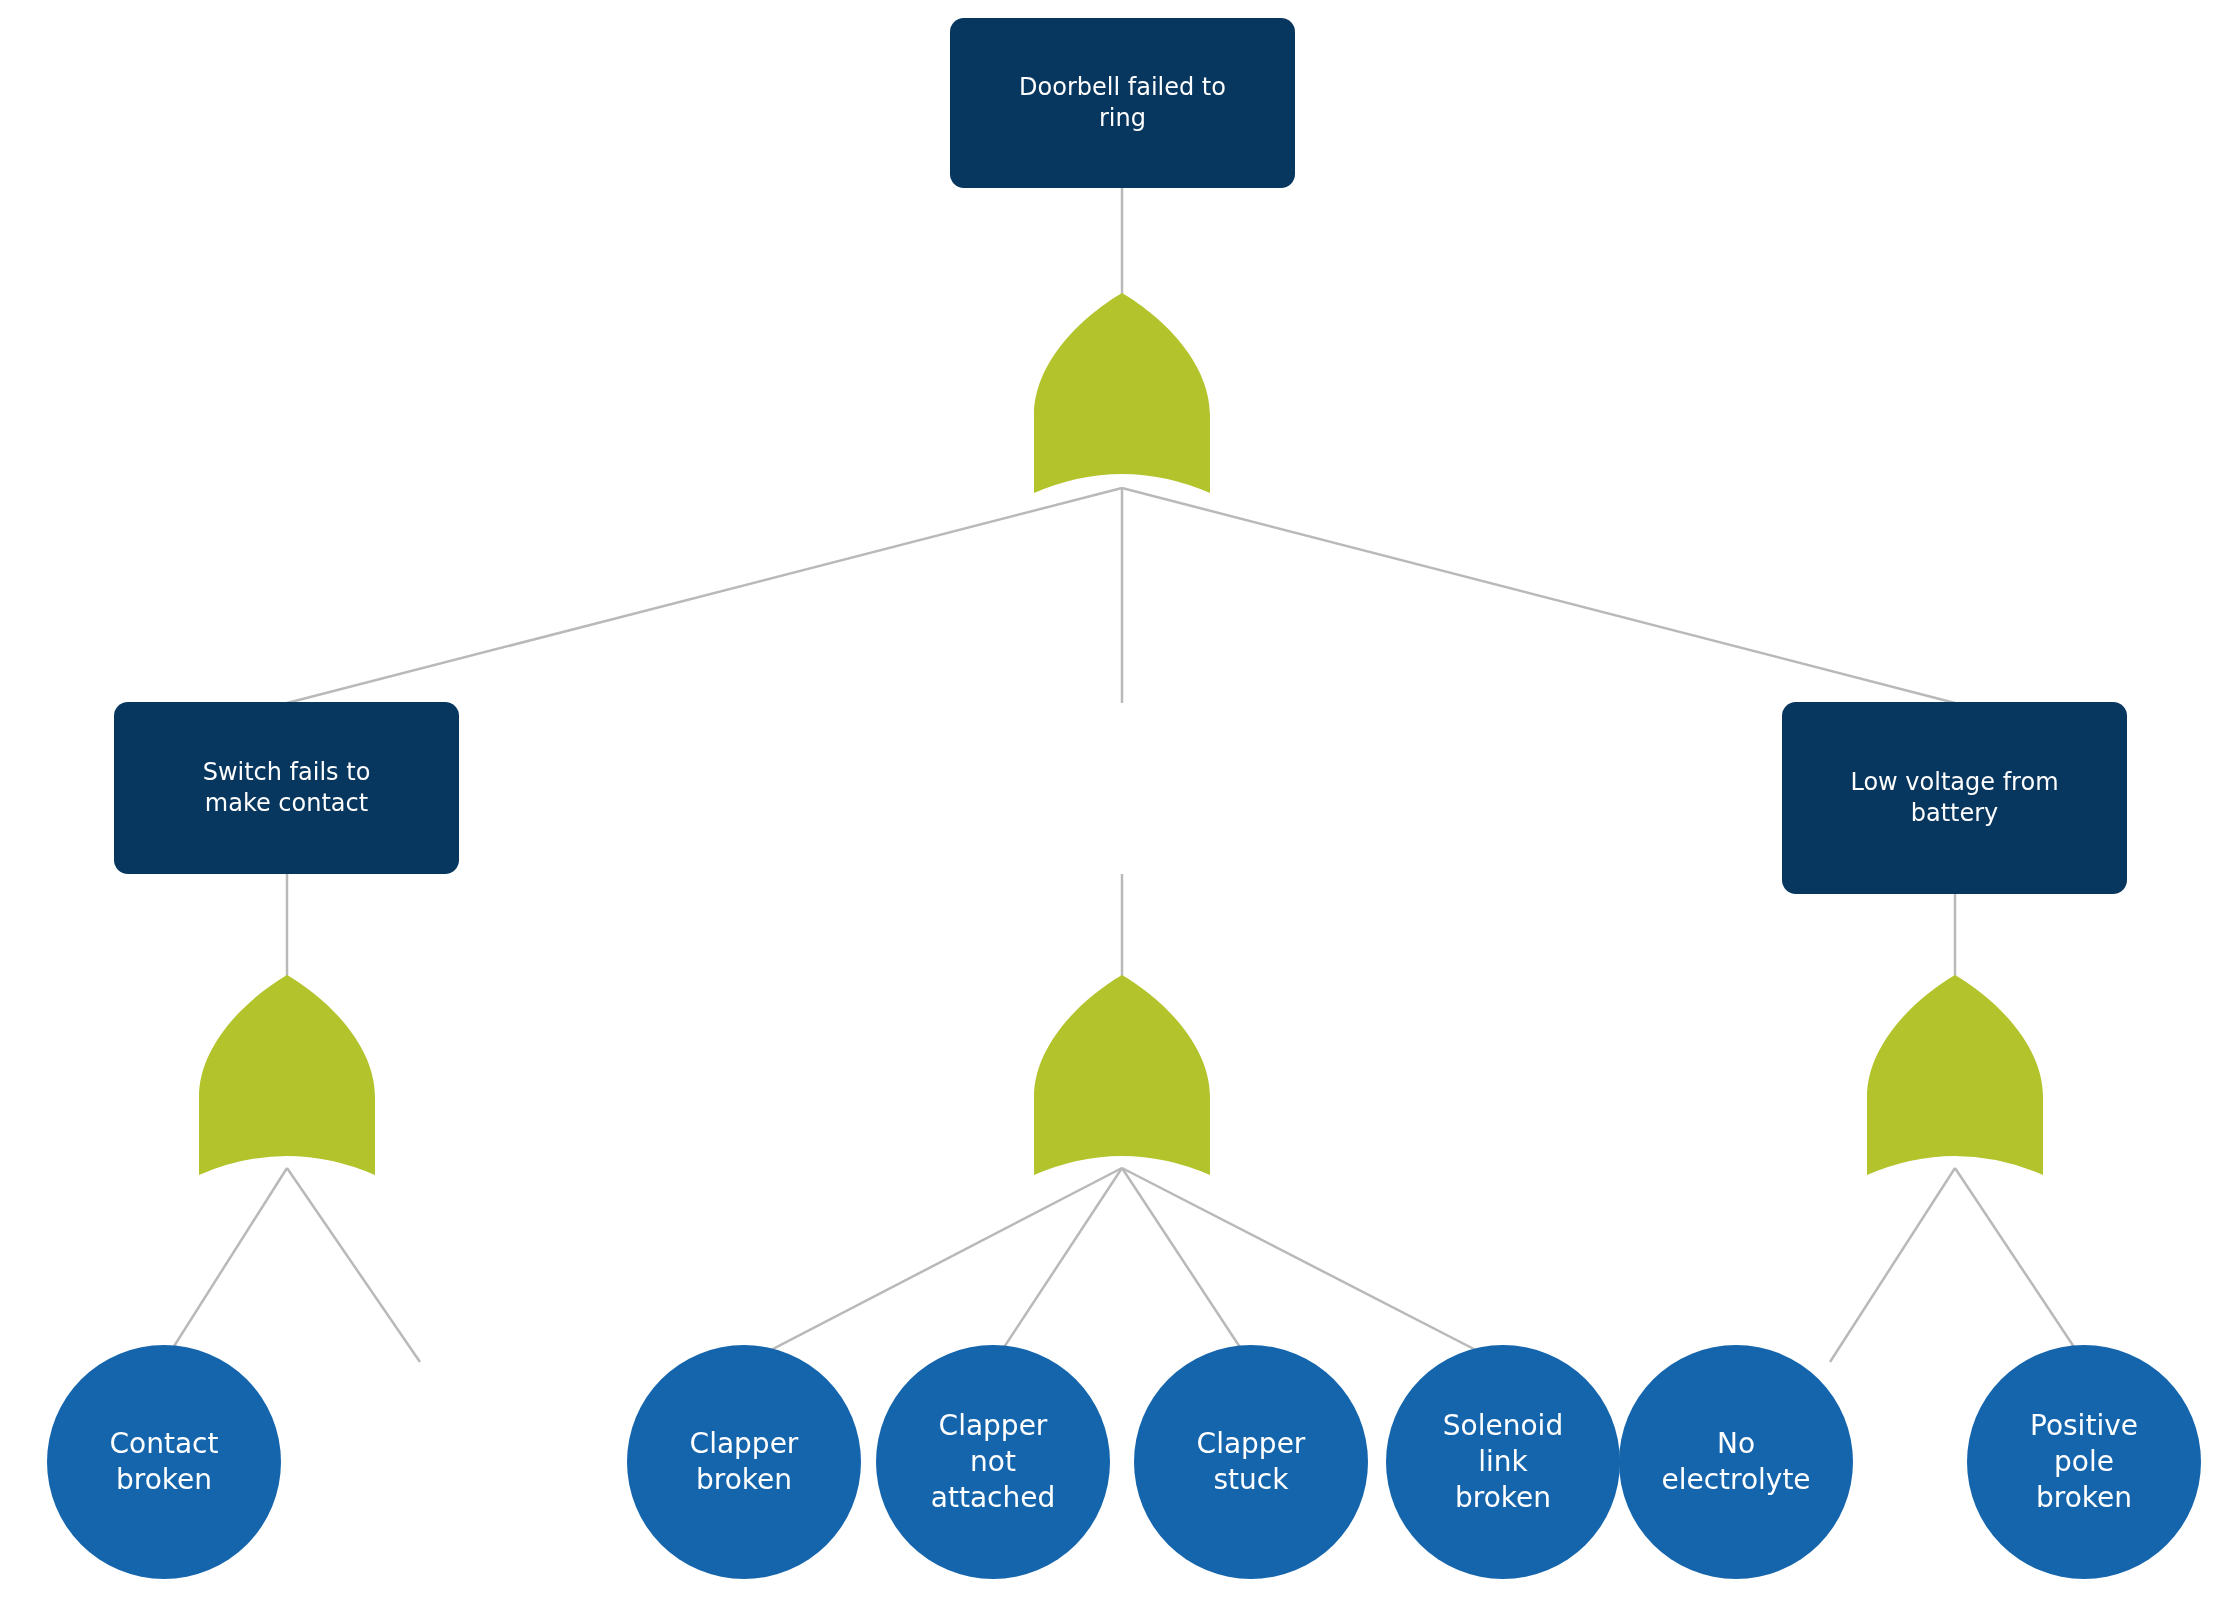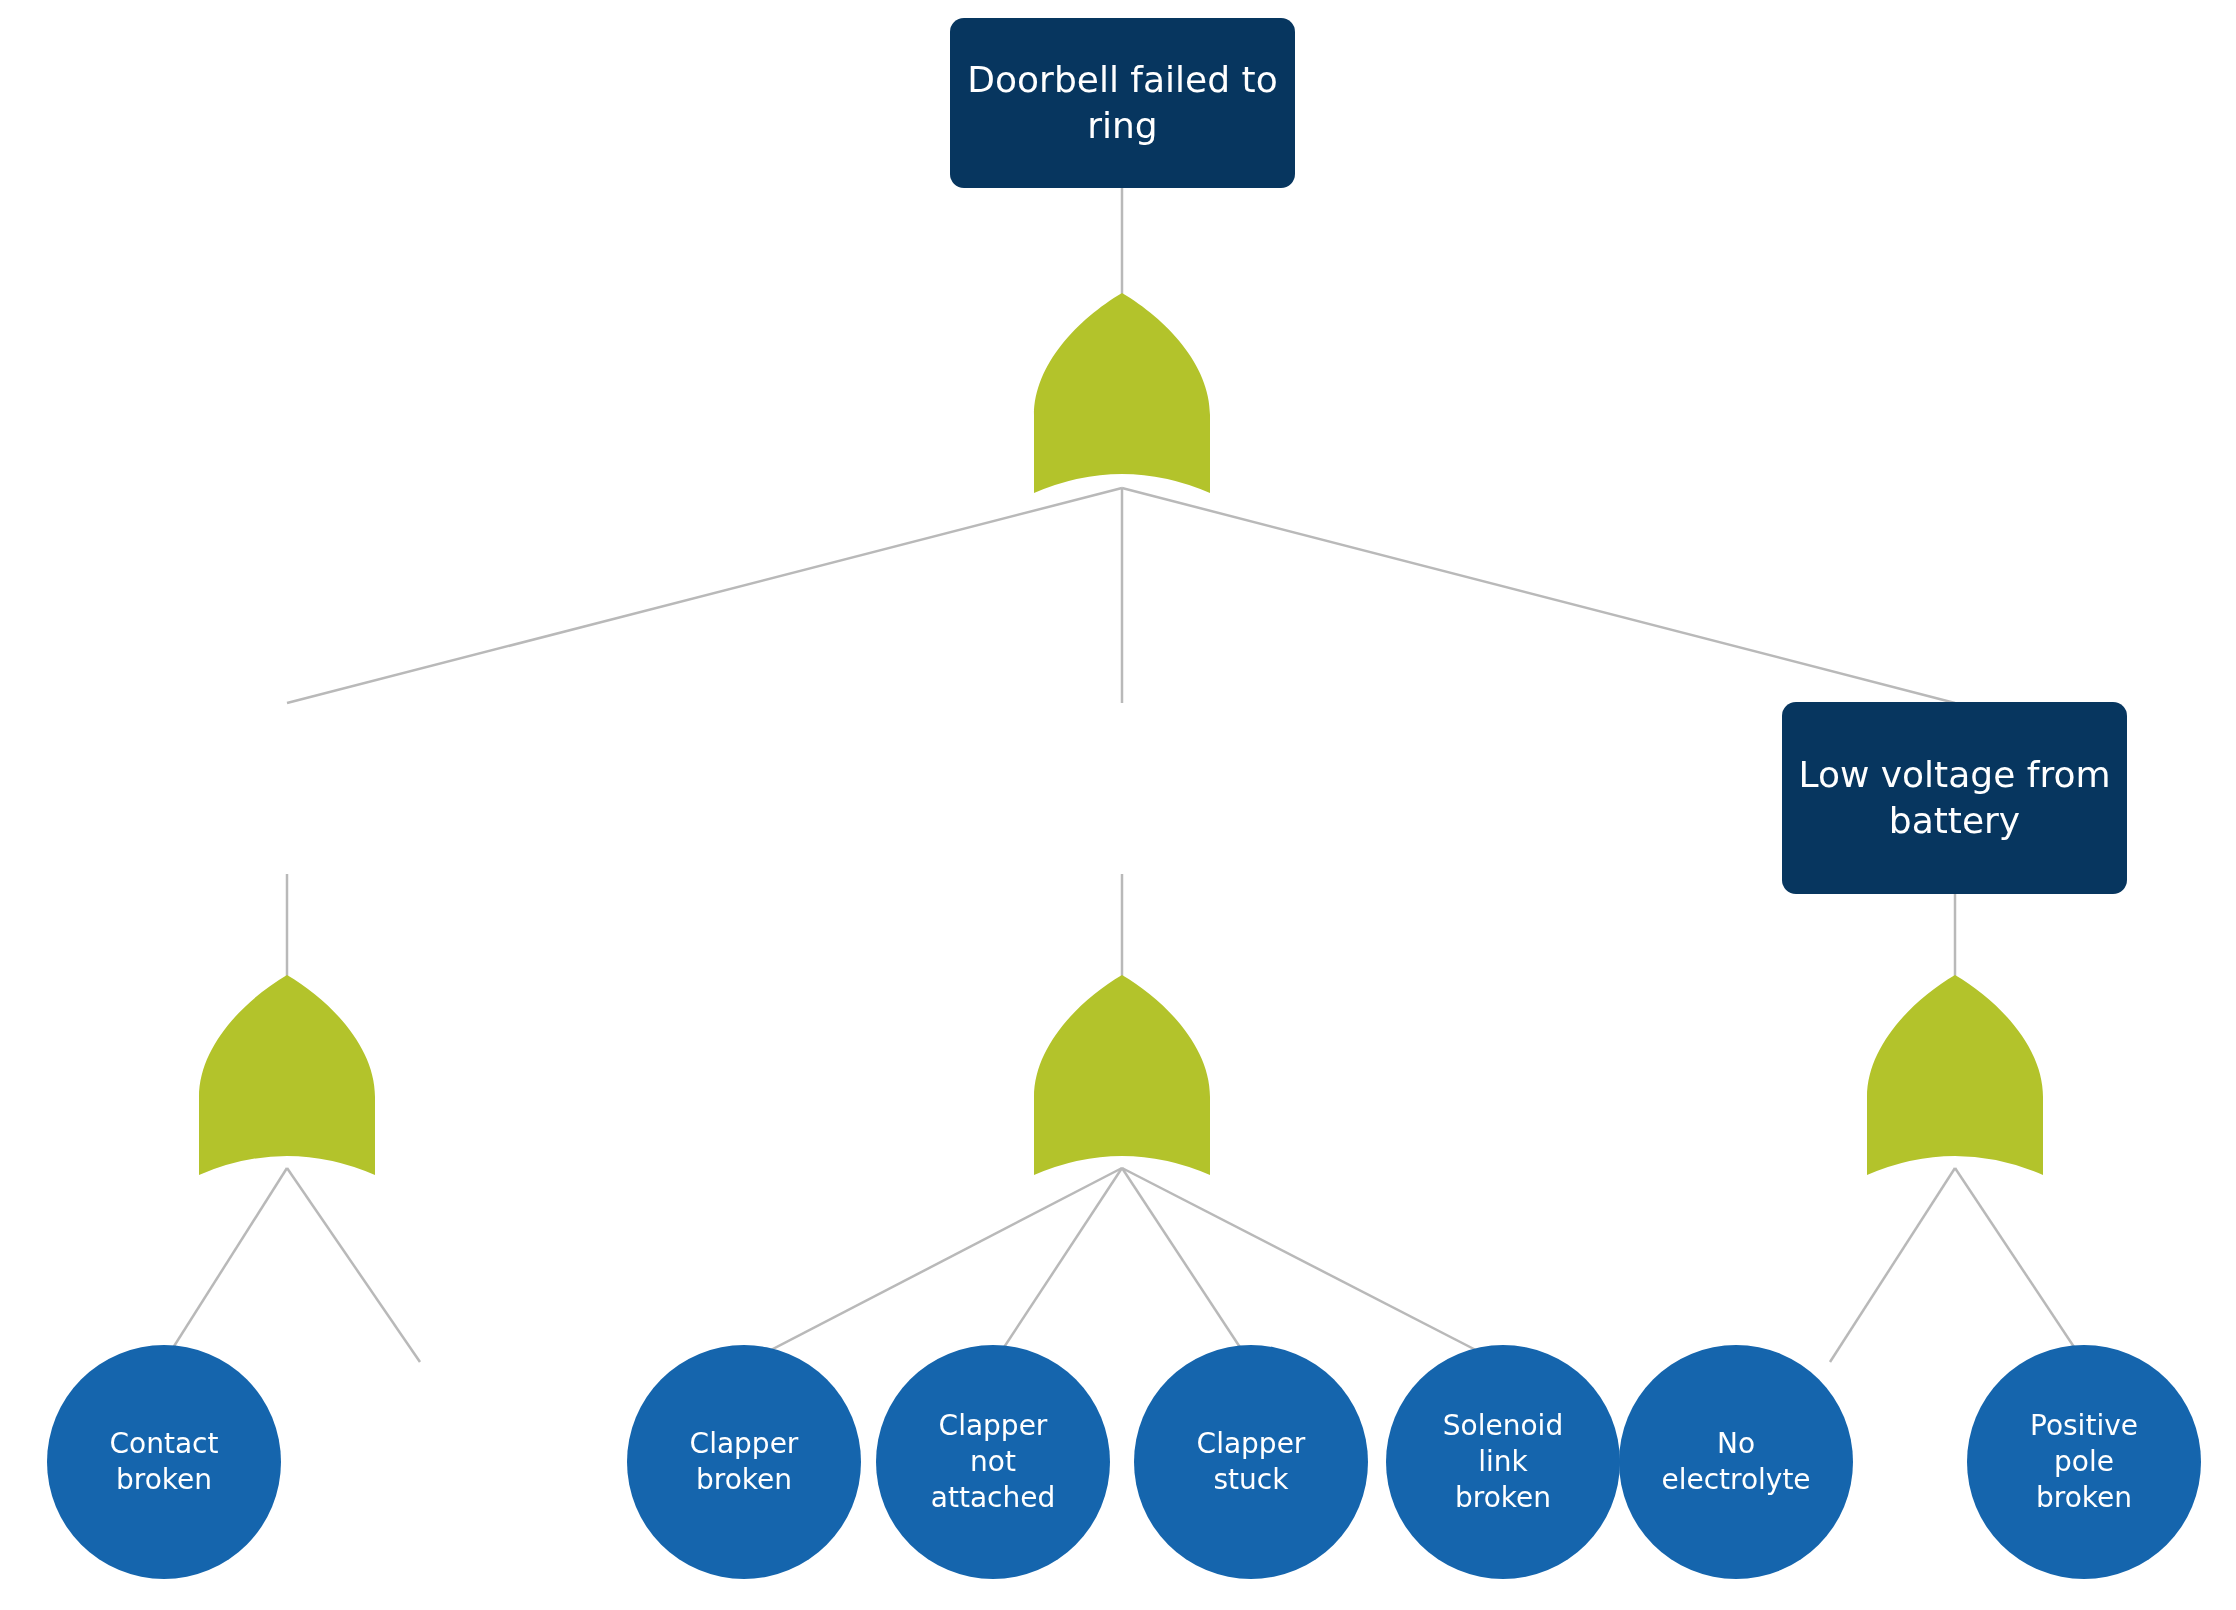--- a/index.html
+++ b/index.html
@@ -37,21 +37,21 @@
     justify-content: center;
     text-align: center;
     color: #ffffff;
     white-space: pre-line;
     box-sizing: border-box;
   }
   .event-box {
     width: 345px;
     background: #07365f;
     border-radius: 14px;
-    font-size: 36px;
+    font-size: 24px;
     line-height: 1.28;
   }
   .root-box   { left: 950px;  top: 18px;  height: 170px; }
   .branch-0   { left: 114px;  top: 702px; height: 172px; }
   .branch-1   { left: 949px;  top: 702px; height: 172px; }
   .branch-2   { left: 1782px; top: 702px; height: 192px; }
   .basic-event {
     width: 234px;
     height: 234px;
     top: 1345px;
@@ -101,20 +101,24 @@
     <path class="gate" transform="translate(199,975)" d="M88 0 C132 26 176 72 176 122 L176 200 Q88 162 0 200 L0 122 C0 72 44 26 88 0 Z" fill="#b3c32b"></path>
     <path class="gate" transform="translate(1034,975)" d="M88 0 C132 26 176 72 176 122 L176 200 Q88 162 0 200 L0 122 C0 72 44 26 88 0 Z" fill="#b3c32b"></path>
     <path class="gate" transform="translate(1867,975)" d="M88 0 C132 26 176 72 176 122 L176 200 Q88 162 0 200 L0 122 C0 72 44 26 88 0 Z" fill="#b3c32b"></path>
   </svg>
 
   <div class="node event-box root-box">
     <span>Doorbell failed to
 ring</span>
   </div>
 
+  <div class="node event-box branch-0">
+    <span>Switch fails to
+make contact</span>
+  </div>
   <div class="node event-box branch-2">
     <span>Low voltage from
 battery</span>
   </div>
 
   <div class="node basic-event leaf-0">
     <span>Contact
 broken</span>
   </div>
   <div class="node basic-event leaf-2">

